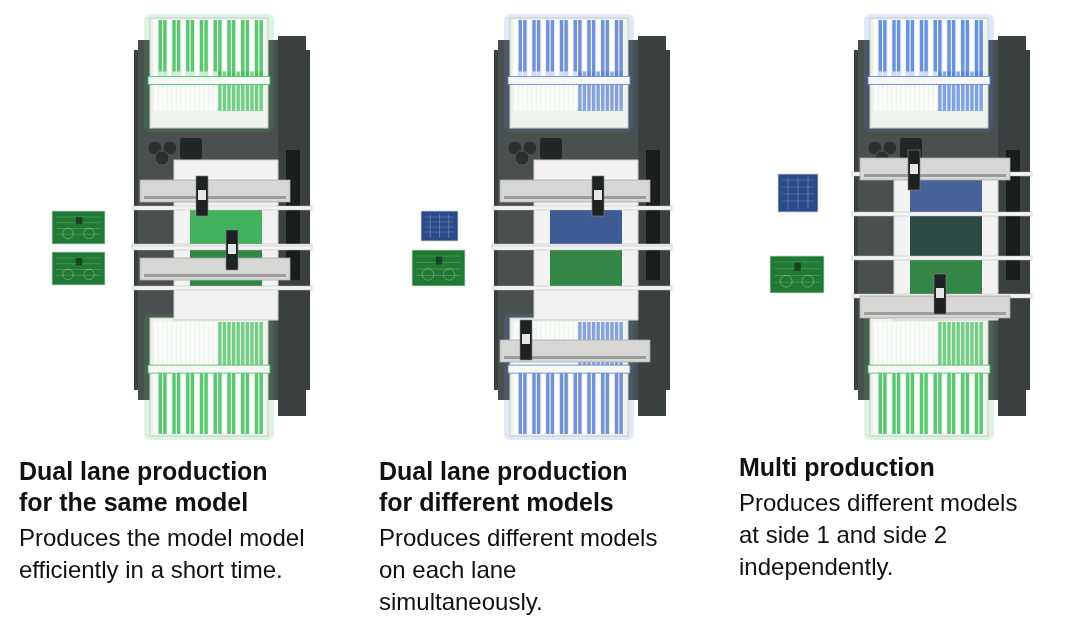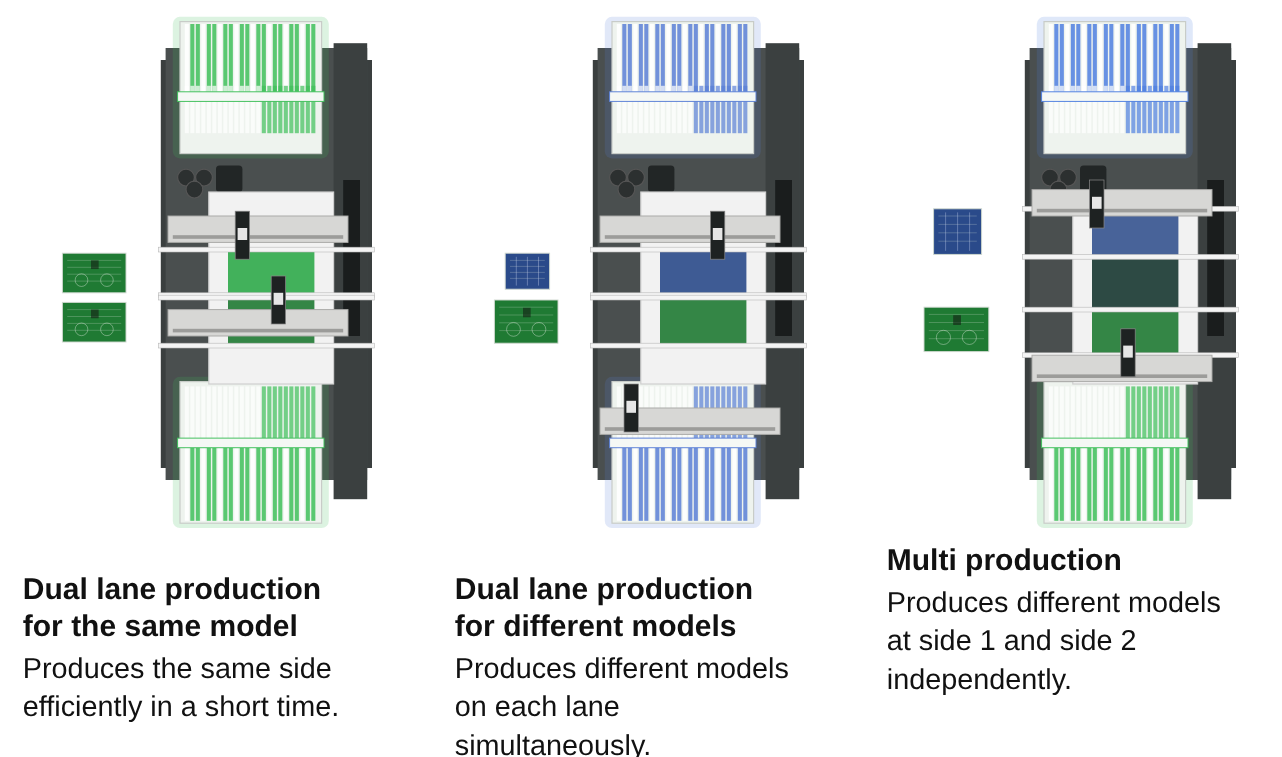--- a/index.html
+++ b/index.html
@@ -5,21 +5,21 @@
   html, body { margin: 0; padding: 0; background: #ffffff; }
   body { width: 1068px; height: 631px; position: relative; overflow: hidden; font-family: "Liberation Sans", sans-serif; }
   .panel { position: absolute; top: 0; width: 356px; height: 631px; }
   .panel.p1 { left: 0; }
   .panel.p2 { left: 360px; }
   .panel.p3 { left: 720px; }
 
   .machine-wrap { position: absolute; left: 0; top: 0; width: 356px; height: 440px; }
   .machine-svg { position: absolute; left: 0; top: 0; }
 
-  .caption { position: absolute; left: 19px; top: 476px; width: 336px; }
+  .caption { position: absolute; left: 19px; top: 456px; width: 336px; }
   .caption.c3 { top: 452px; }
   .title { font-weight: bold; font-size: 25px; line-height: 31px; color: #111; white-space: pre-line; margin: 0; }
   .desc { font-size: 24px; line-height: 32px; color: #111; white-space: pre-line; margin: 4px 0 0 0; }
 </style>
 </head>
 <body>
 
 <div class="panel p1">
   <div class="machine-wrap">
     <svg class="machine-svg" id="svg-0" width="356" height="440">
@@ -166,21 +166,21 @@
         <line x1="56" y1="269.5" x2="101" y2="269.5" stroke="rgba(220,230,220,0.35)" stroke-width="0.6"></line>
         <line x1="56" y1="275.25" x2="101" y2="275.25" stroke="rgba(220,230,220,0.35)" stroke-width="0.6"></line>
         <circle cx="67.9" cy="274.44" r="5.28" fill="none" stroke="rgba(220,230,220,0.5)" stroke-width="0.7"></circle>
         <circle cx="89.1" cy="274.44" r="5.28" fill="none" stroke="rgba(220,230,220,0.5)" stroke-width="0.7"></circle>
         <rect x="75.85" y="257.94" width="6.359999999999999" height="7.26" fill="rgba(20,30,20,0.6)"></rect>
       </svg>
   </div>
   <div class="caption">
     <p class="title">Dual lane production
 for the same model</p>
-    <p class="desc">Produces the same side
+    <p class="desc">Produces the model model
 efficiently in a short time.</p>
   </div>
 </div>
 
 <div class="panel p2">
   <div class="machine-wrap">
     <svg class="machine-svg" id="svg-1" width="356" height="440">
         <rect x="134" y="50" width="176" height="340" fill="#3a3f3f"></rect>
         <rect x="138" y="40" width="168" height="360" fill="#4a4f4f"></rect>
         <rect x="278" y="36" width="28" height="380" fill="#3b4040"></rect>

